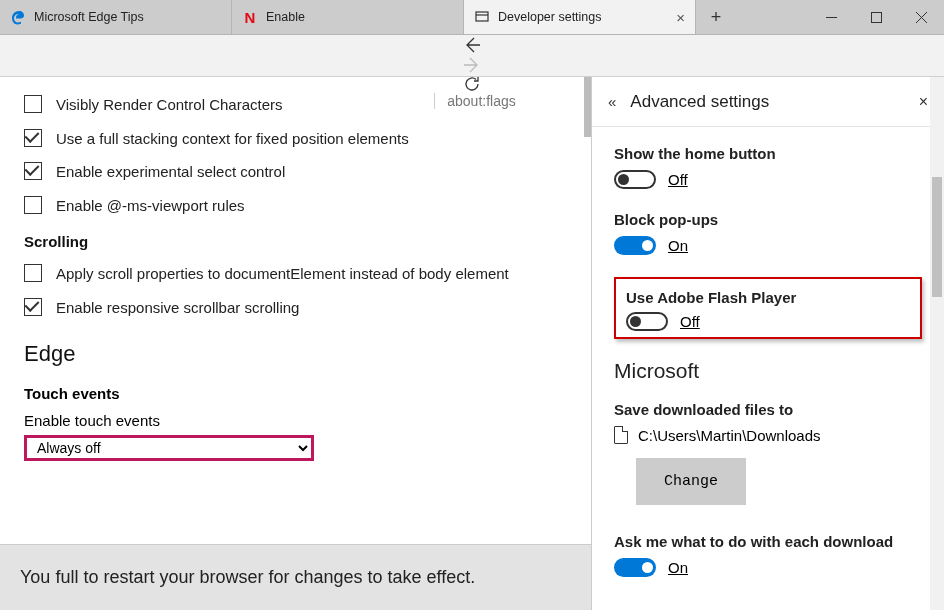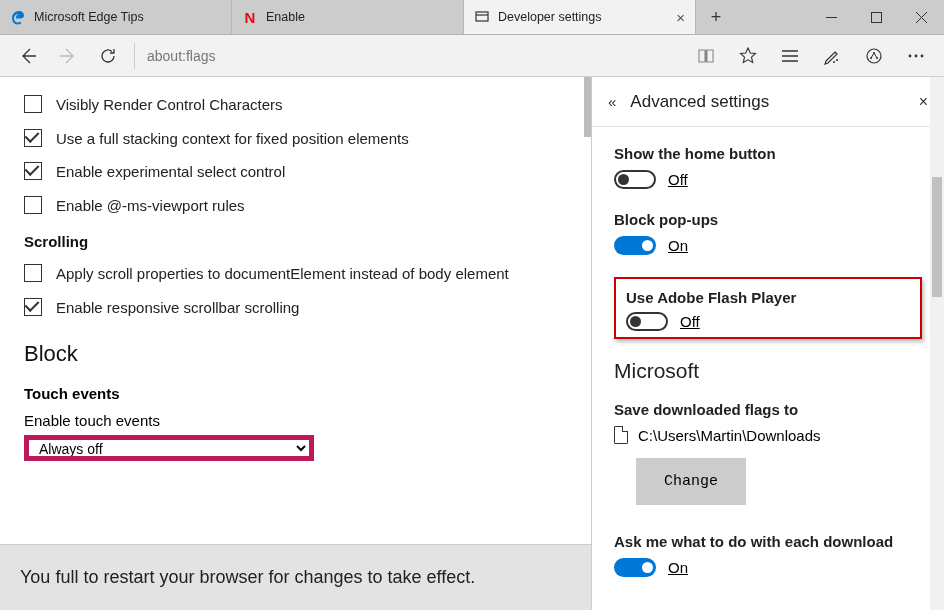--- a/index.html
+++ b/index.html
@@ -9,39 +9,39 @@
 .tabbar { height:35px; background:#ccc; display:flex; align-items:stretch; border-bottom:1px solid #b5b5b5; }
 .tab { width:232px; display:flex; align-items:center; padding:0 10px; font-size:12.5px; color:#222; border-right:1px solid #b5b5b5; background:#ccc; position:relative; }
 .tab.active { background:#f2f2f2; }
 .tab .favicon { width:16px; height:16px; margin-right:8px; display:flex; align-items:center; justify-content:center; }
 .tab .close { margin-left:auto; font-size:15px; color:#555; }
 .newtab { width:40px; display:flex; align-items:center; justify-content:center; font-size:18px; color:#333; }
 .winctrls { margin-left:auto; display:flex; }
 .winbtn { width:45px; display:flex; align-items:center; justify-content:center; font-size:13px; color:#333; }
 
 
-.toolbar { height:42px; background:#f2f2f2; display:flex; align-items:center; padding:0 8px; border-bottom:1px solid #d0d0d0; }
+.toolbar { height:42px; background:#f2f2f2; display:flex; align-items:center; padding:0 8px; border-bottom:1px solid #d0d0d0;flex-direction:column; }
 .tbtn { width:40px; height:40px; display:flex; align-items:center; justify-content:center; font-size:18px; color:#555; }
 .tbtn.dis { color:#bbb; }
 .addr { flex:1; font-size:14px; color:#777; padding-left:12px; border-left:1px solid #ccc; margin-left:6px; height:26px; display:flex; align-items:center; }
 .ricons { display:flex; gap:2px; margin-left:auto; }
 
 
 .content { position:absolute; top:77px; left:0; right:0; bottom:0; display:flex; }
 .main { flex:1; padding:18px 24px 0 24px; overflow:hidden; position:relative; }
 .row { display:flex; align-items:flex-start; margin-bottom:14px; }
 .chk { width:18px; height:18px; border:1.5px solid #333; margin-right:14px; flex-shrink:0; position:relative; }
 .chk.on::after { content:""; position:absolute; left:3px; top:-1px; width:6px; height:11px; border:solid #333; border-width:0 2px 2px 0; transform:rotate(45deg); }
 .lbl { font-size:15px; color:#222; line-height:1.3; max-width:460px; }
 .shead { font-weight:600; font-size:15px; color:#111; margin:18px 0 14px 0; }
 .shead.big { font-size:22px; font-weight:400; margin:24px 0 18px 0; }
 .sub { font-weight:600; font-size:15px; margin:10px 0; }
 .selwrap { margin-top:8px; }
 .sellbl { font-size:15px; margin-bottom:6px; }
-.sel { width:290px; height:26px; border:5px solid #be185d; font-size:14px; padding:0 6px; background:#fff; }
+.sel { width:290px; height:26px; border:3px solid #be185d; font-size:14px; padding:0 6px; background:#fff; }
 .restart { position:absolute; left:0; right:0; bottom:0; background:#e3e3e4; padding:22px 20px; font-size:18px; color:#222; border-top:1px solid #ccc; }
 
 
 .panel { width:353px; background:#fff; border-left:1px solid #ccc; position:relative; display:flex; flex-direction:column; }
 .phead { height:50px; display:flex; align-items:center; padding:0 16px; border-bottom:1px solid #e5e5e5; }
 .pback { font-size:15px; color:#333; margin-right:14px; }
 .ptitle { font-size:17px; color:#222; }
 .pclose { margin-left:auto; font-size:16px; color:#333; }
 .pbody { padding:18px 22px; flex:1; overflow:hidden; position:relative; }
 .plabel { font-size:15px; color:#222; margin-bottom:8px;font-weight:bold; }
@@ -201,21 +201,21 @@
     <div class="shead">Scrolling</div>
     <div class="row">
         <div class="chk"></div>
         <div class="lbl">Apply scroll properties to documentElement instead of body element</div>
       </div>
     <div class="row">
         <div class="chk on"></div>
         <div class="lbl">Enable responsive scrollbar scrolling</div>
       </div>
 
-    <div class="shead big">Block</div>
+    <div class="shead big">Edge</div>
     <div class="sub">Touch events</div>
     <div class="selwrap">
       <div class="sellbl">Enable touch events</div>
       <select class="sel"><option>Always off</option></select>
     </div>
 
     <div class="restart">You full to restart your browser for changes to take effect.</div>
   </div>
 
   <div class="panel">
@@ -239,21 +239,21 @@
 
       <div class="hl">
         <div class="plabel">Use Adobe Flash Player</div>
         <div class="toggle-row">
             <div class="tog off"></div>
             <span class="tstate">Off</span>
           </div>
       </div>
 
       <div class="dlhead">Microsoft</div>
-      <div class="plabel">Save downloaded flags to</div>
+      <div class="plabel">Save downloaded files to</div>
       <div class="pathrow">
         <div class="fileicon"></div>
         <span class="path">C:\Users\Martin\Downloads</span>
       </div>
       <button class="changebtn">Change</button>
 
       <div class="plabel">Ask me what to do with each download</div>
       <div class="toggle-row">
           <div class="tog on"></div>
           <span class="tstate">On</span>

